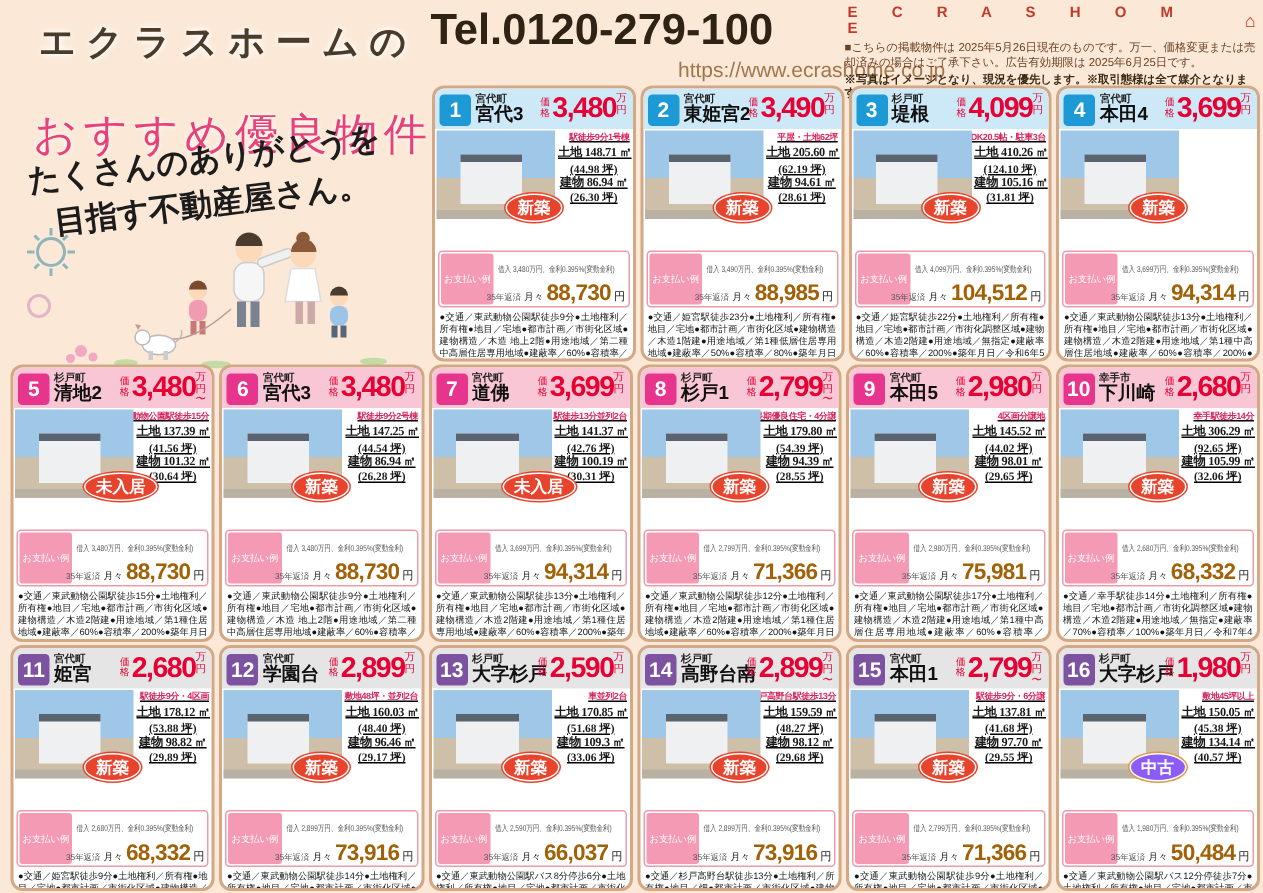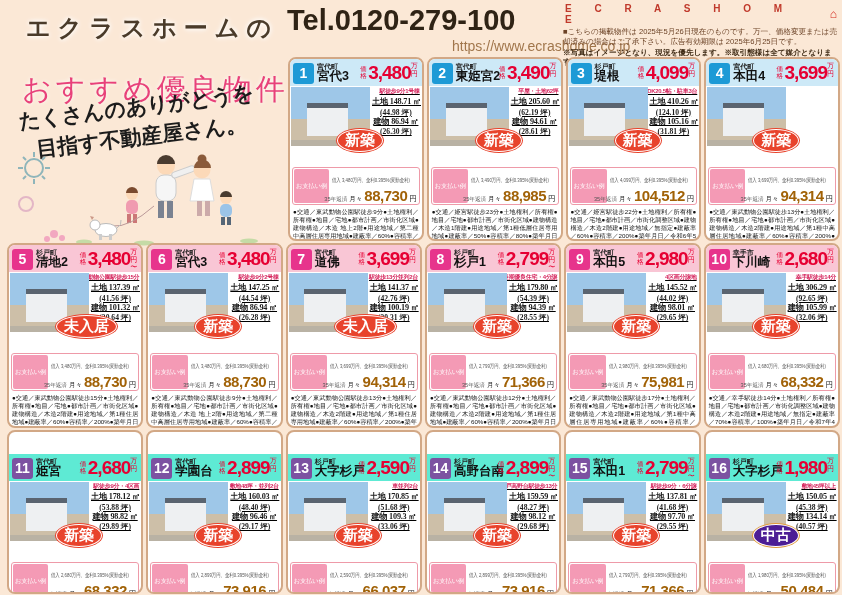--- a/index.html
+++ b/index.html
@@ -28,21 +28,21 @@
   .row{position:absolute;display:flex;gap:3px;}
   .row1{left:288px;top:57px;width:552px;height:184px;}
   .row2{left:7px;top:243px;width:833px;height:185px;}
   .row3{left:7px;top:430px;width:833px;height:164px;}
   
   .card{flex:1 1 0;background:#fff;border:2px solid #d2a886;border-radius:8px;
         box-sizing:border-box;overflow:hidden;display:flex;flex-direction:column;min-width:0;}
   .card-head{display:flex;align-items:center;gap:3px;padding:3px 3px 2px 3px;flex:0 0 auto;}
   .card[data-theme="blue"]   .card-head{background:#cde9f7;}
   .card[data-theme="pink"]   .card-head{background:#f9c6d5;}
-  .card[data-theme="purple"] .card-head{background:#5eead4;margin-top:22px;}
+  .card[data-theme="purple"] .card-head{background:#e5e5e5;}
   .num{width:21px;height:21px;border-radius:3px;color:#fff;font-weight:bold;font-size:14px;
        display:flex;align-items:center;justify-content:center;flex:0 0 auto;}
   .card[data-theme="blue"]   .num{background:#1d9ad6;}
   .card[data-theme="pink"]   .num{background:#e7348c;}
   .card[data-theme="purple"] .num{background:#7c52a1;}
   .loc{flex:1 1 auto;min-width:0;line-height:1.05;}
   .city{font-size:7px;font-weight:bold;color:#222;white-space:nowrap;}
   .name{font-size:12.5px;font-weight:bold;color:#111;white-space:nowrap;}
   .price-wrap{display:flex;align-items:center;color:#e60033;flex:0 0 auto;}
   .price-label{font-size:6.5px;width:8px;line-height:1.05;word-break:break-all;}
@@ -57,23 +57,23 @@
                  background:#eef0f2;border-top:5px solid #5a6470;}
   .photo::after{content:"";position:absolute;left:0;bottom:0;width:100%;height:10%;background:#b9b2a4;}
   .info{flex:1 1 auto;min-width:0;padding:1px 2px;text-align:center;}
   .catch{font-size:6px;font-weight:bold;color:#d6275f;white-space:nowrap;
          text-align:right;margin-left:-30px;letter-spacing:-0.3px;}
   .land-block{font-family:"Liberation Serif",serif;font-weight:bold;color:#1a1a1a;
               line-height:1.25;margin-top:1px;}
   .area{font-size:8.2px;white-space:nowrap;letter-spacing:-0.2px;}
   .tsubo{font-size:7.6px;white-space:nowrap;}
   .badge{position:absolute;left:47px;top:43px;padding:1px 7px;border-radius:50%;
-         color:#fff;font-weight:bold;font-size:15px;background:#e8432c;border:1px solid #fff;
+         color:#fff;font-weight:bold;font-size:11px;background:#e8432c;border:1px solid #fff;
          box-shadow:0 0 0 1px #e8432c;white-space:nowrap;z-index:2;}
-  .badge[data-badge="used"]{background:#4c1d95;box-shadow:0 0 0 1px #e09a3c;}
+  .badge[data-badge="used"]{background:#8b5cf6;box-shadow:0 0 0 1px #e09a3c;}
   
   .pay{margin:1px 2px;border:1px solid #ee9aa8;border-radius:3px;display:flex;
        align-items:stretch;flex:0 0 auto;background:#fff;}
   .pay-label{background:#f49ab5;color:#fff;font-size:6.2px;display:flex;align-items:center;
              justify-content:center;padding:0 2px;border-radius:2px;margin:1px;flex:0 0 auto;}
   .pay-right{flex:1 1 auto;min-width:0;line-height:1.15;padding:0 2px;}
   .loan{font-size:5.6px;color:#555;white-space:nowrap;display:inline-block;
         transform:scaleX(0.78);transform-origin:left center;}
   .pay-line2{display:flex;align-items:baseline;justify-content:flex-end;gap:2px;white-space:nowrap;}
   .years{font-size:5.6px;color:#555;}

